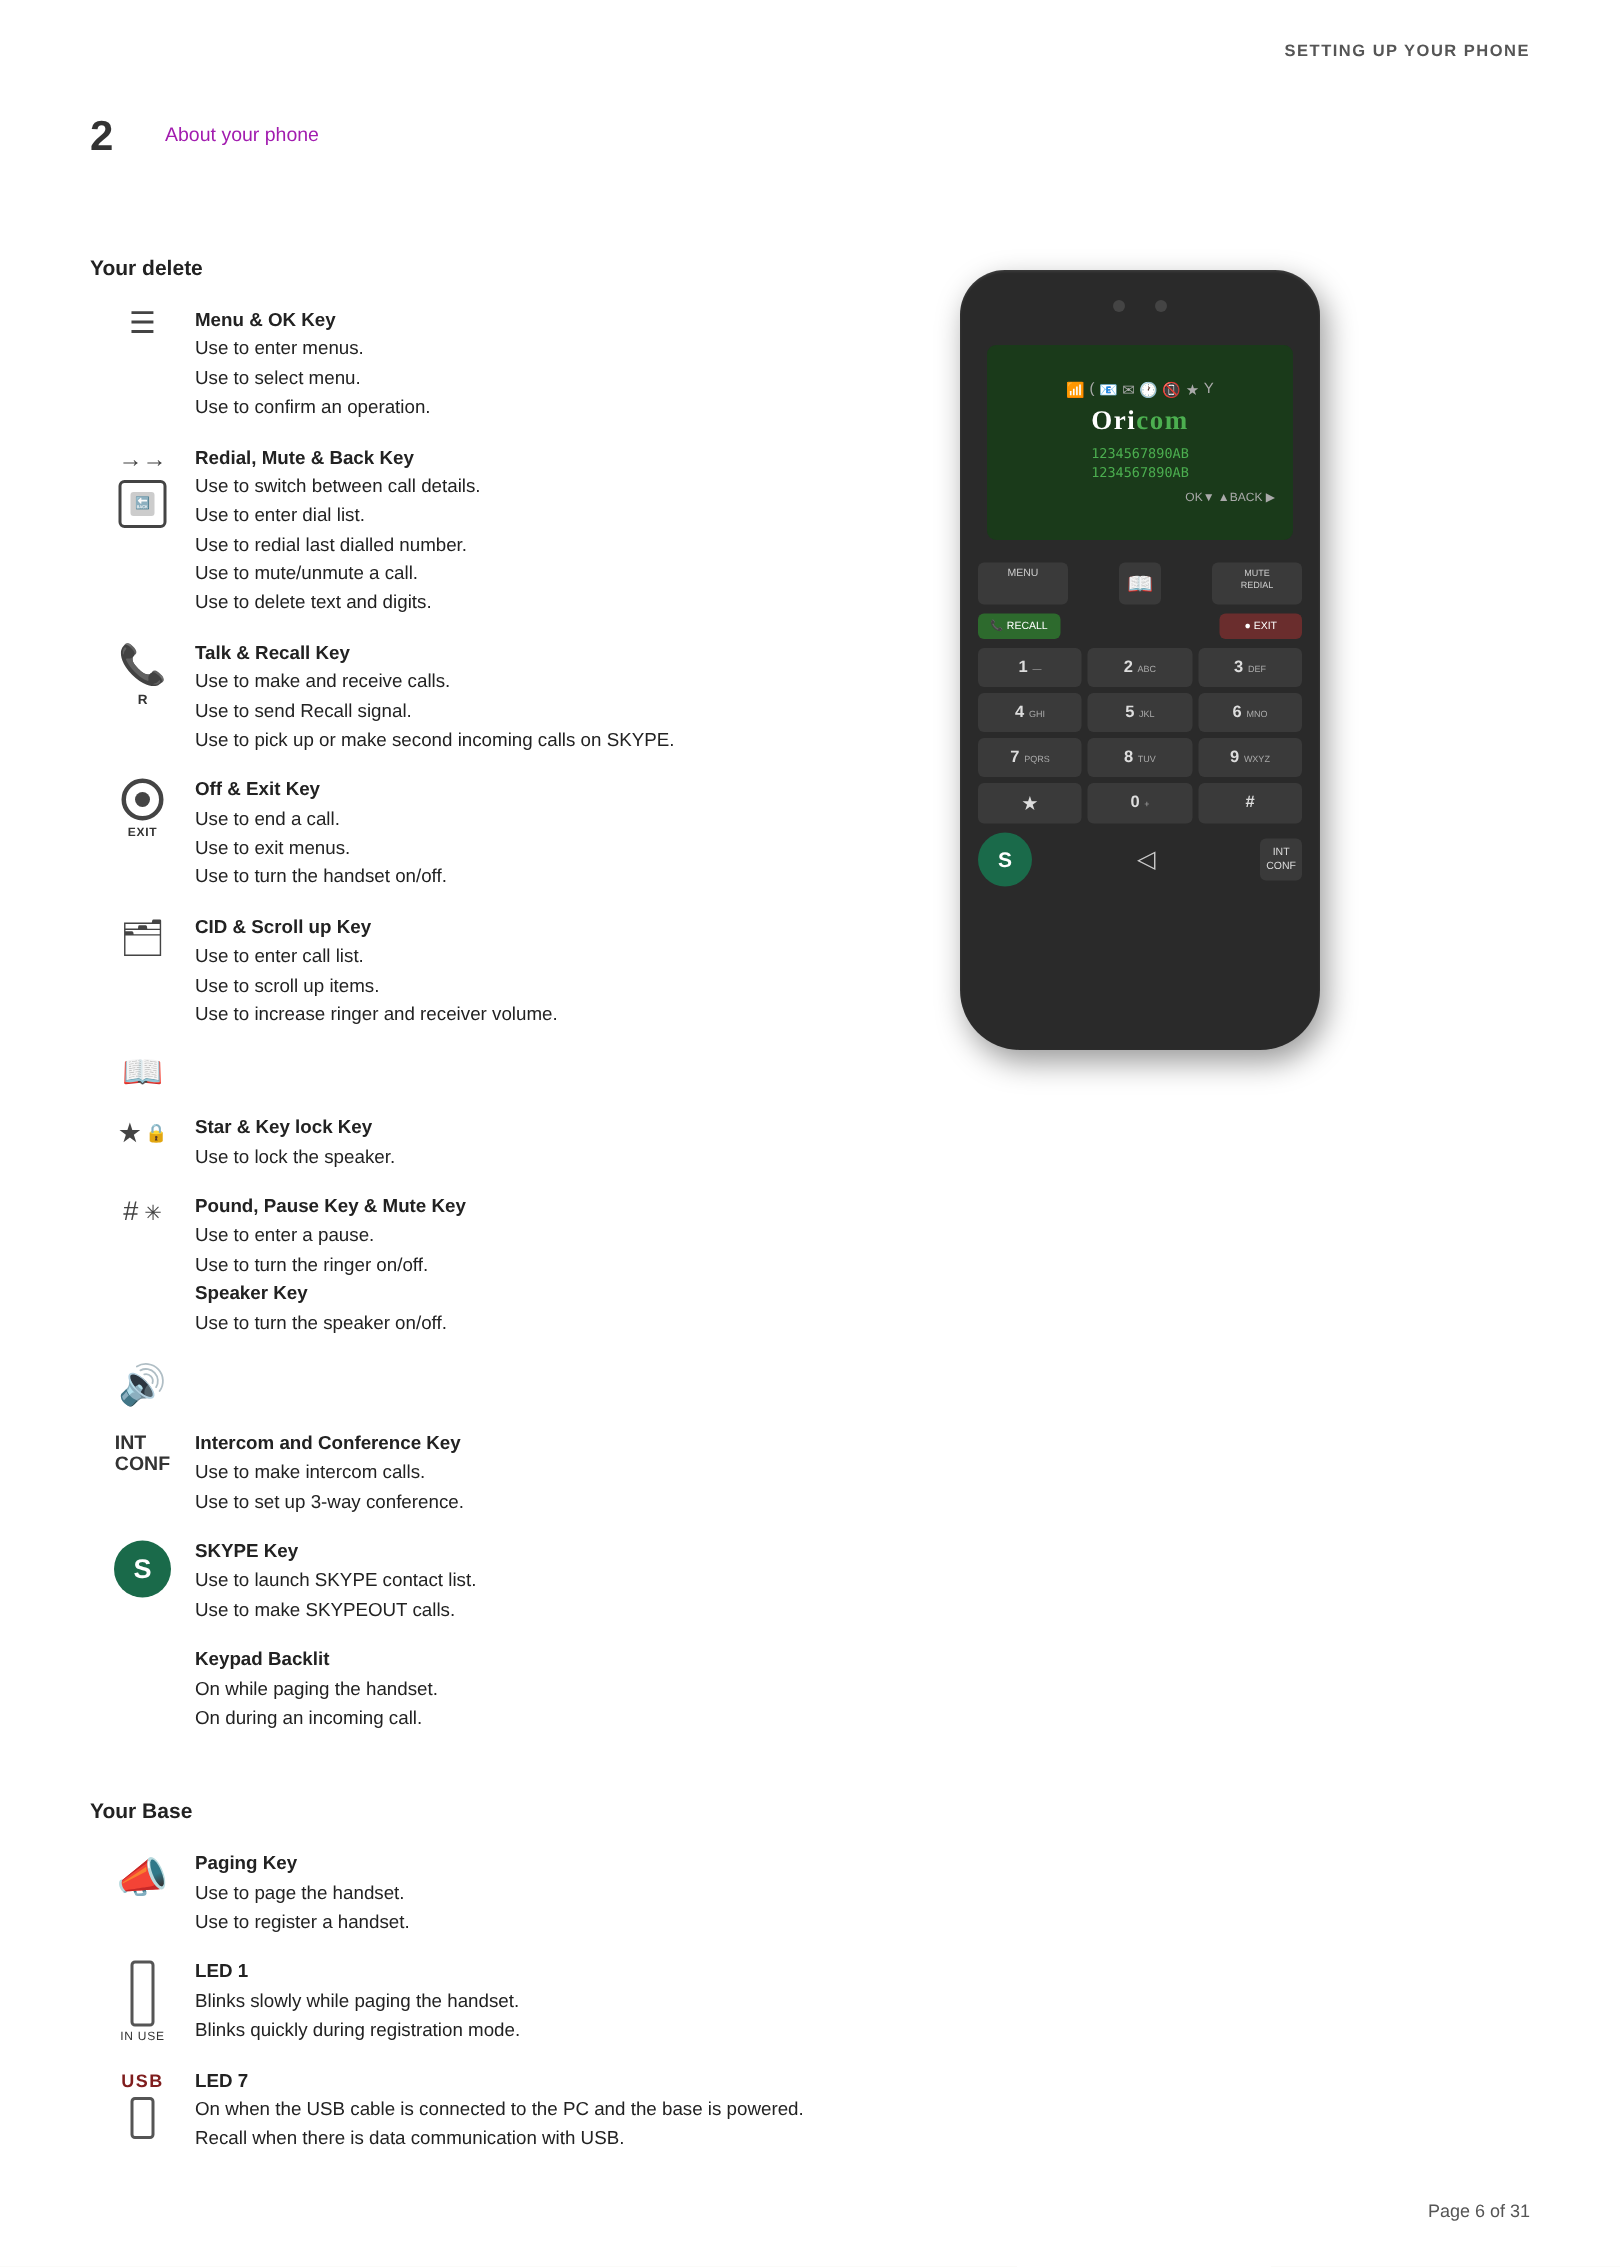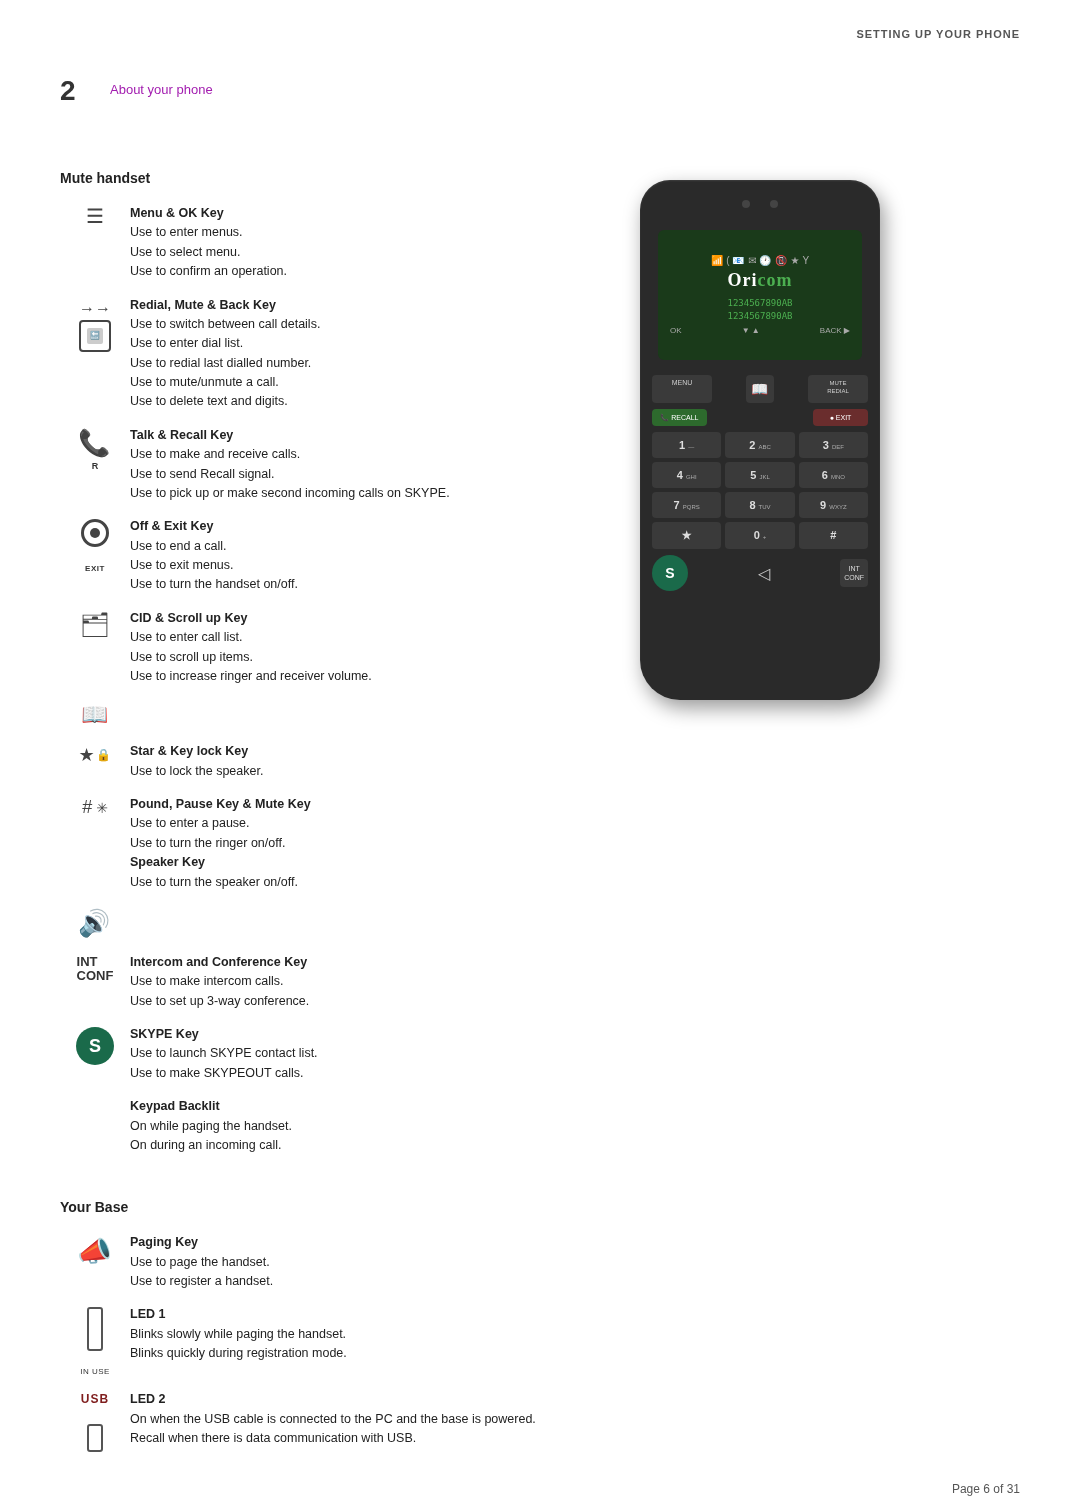--- a/index.html
+++ b/index.html
@@ -137,21 +137,21 @@
     }
     .screen-text {
       color: #4caf50;
       font-family: monospace;
       font-size: 9px;
       line-height: 1.4;
       text-align: center;
     }
     .screen-nav {
       display: flex;
-      justify-content: space-between;
+      justify-content: flex-end;
       width: 100%;
       color: #aaa;
       font-size: 8px;
       margin-top: 4px;
       padding: 0 4px;
     }
     .phone-dots {
       position: absolute;
       top: 20px;
       left: 50%;
@@ -279,21 +279,21 @@
       border: 2px solid #555;
       border-radius: 3px;
       background: transparent;
       margin-top: 2px;
     }
     .icon-wrap {
       display: flex;
       flex-direction: column;
       align-items: center;
       justify-content: flex-end;
-      gap: 16px;
+      gap: 2px;
     }
     .exit-label {
       font-size: 8px;
       font-weight: bold;
       letter-spacing: 0.5px;
       color: #333;
       margin-top: 1px;
     }
     .in-use-label {
       font-size: 8px;
@@ -311,21 +311,21 @@
 
   <div class="page-number-left">2</div>
   <div class="about-phone">About your phone</div>
 
   <div class="page-number">Page 6 of 31</div>
 
   <div class="main-content">
 
     <div class="left-panel">
 
-      <div class="section-title">Mute handset</div>
+      <div class="section-title">Your delete</div>
 
       <div class="key-row">
         <div class="key-icon">
           <div class="icon-menu">☰</div>
         </div>
         <div class="key-text">
           <span class="key-name">Menu &amp; OK Key</span><br>
           <span>Use to enter menus.<br>Use to select menu.<br>Use to confirm an operation.</span>
         </div>
       </div>
@@ -484,21 +484,21 @@
         </div>
 
         <div class="key-row">
           <div class="key-icon">
             <div class="icon-wrap">
               <div class="usb-text">USB</div>
               <div class="usb-led"></div>
             </div>
           </div>
           <div class="key-text">
-            <span class="key-name">LED 2</span><br>
+            <span class="key-name">LED 7</span><br>
             <span>On when the USB cable is connected to the PC and the base is powered.<br>Recall when there is data communication with USB.</span>
           </div>
         </div>
       </div>
 
     </div>
 
     <div class="right-panel">
       <div class="phone-body">
 

